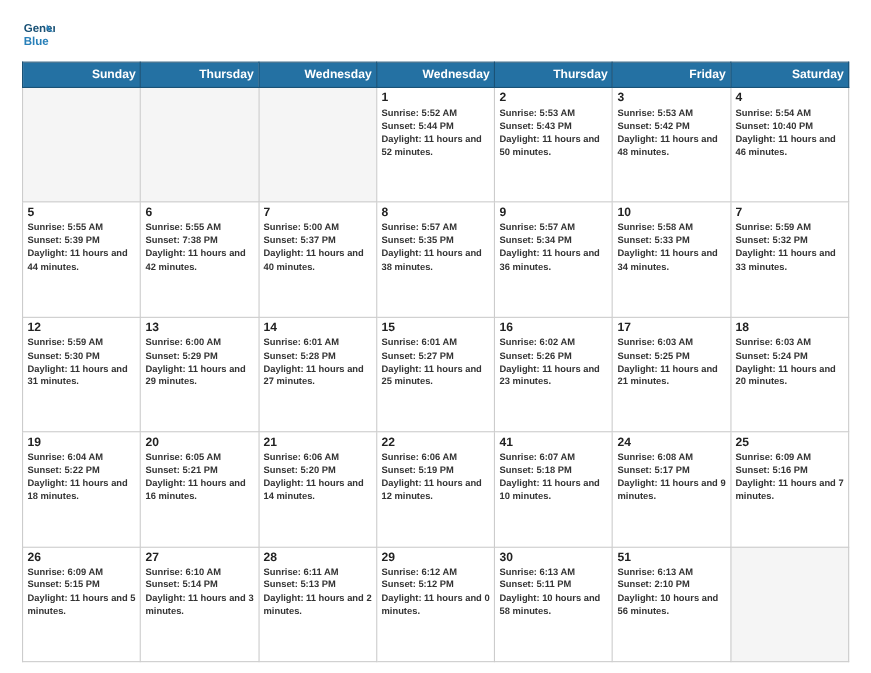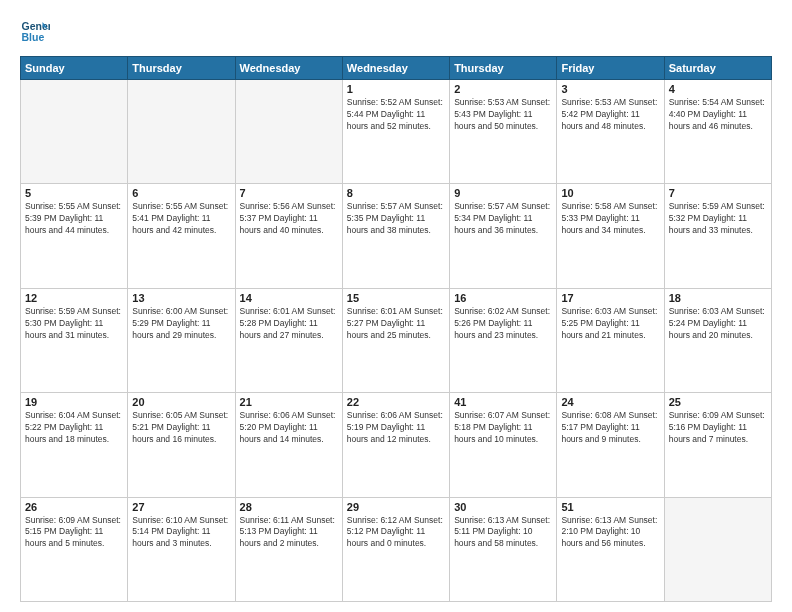--- a/index.html
+++ b/index.html
@@ -51,21 +51,21 @@
       border-collapse: collapse;
       width: 100%;
       table-layout: fixed;
     }
     .calendar th {
       background: #2471a3;
       color: #fff;
       font-size: 11px;
       font-weight: bold;
       padding: 5px 4px;
-      text-align: left;
+      text-align: right;
       border: 1px solid #1a5276;
     }
     .calendar td {
       border: 1px solid #ccc;
       vertical-align: top;
       padding: 3px 4px;
       font-size: 9px;
       color: #222;
       width: calc(100% / 7);
       height: 82px;
@@ -77,20 +77,21 @@
     .day-num {
       font-size: 11px;
       font-weight: bold;
       display: block;
       margin-bottom: 2px;
     }
     .day-info {
       font-size: 8.5px;
       line-height: 1.4;
       color: #333;
+      font-weight: bold;
     }
   </style>
 </head>
 <body>
 
 <div class="page">
   <div class="header">
     <div class="logo">
       <svg class="logo-icon" viewBox="0 0 40 40" xmlns="http://www.w3.org/2000/svg">
         <text x="2" y="18" font-size="14" font-weight="bold" fill="#1a5276">General</text>
@@ -138,43 +139,43 @@
           <td>
             <span class="day-num">3</span>
             <div class="day-info">Sunrise: 5:53 AM
 Sunset: 5:42 PM
 Daylight: 11 hours
 and 48 minutes.</div>
           </td>
           <td>
             <span class="day-num">4</span>
             <div class="day-info">Sunrise: 5:54 AM
-Sunset: 4:40 PM
+Sunset: 10:40 PM
 Daylight: 11 hours
 and 46 minutes.</div>
           </td>
         </tr>
         <tr>
           <td>
             <span class="day-num">5</span>
             <div class="day-info">Sunrise: 5:55 AM
 Sunset: 5:39 PM
 Daylight: 11 hours
 and 44 minutes.</div>
           </td>
           <td>
             <span class="day-num">6</span>
             <div class="day-info">Sunrise: 5:55 AM
-Sunset: 5:41 PM
+Sunset: 7:38 PM
 Daylight: 11 hours
 and 42 minutes.</div>
           </td>
           <td>
             <span class="day-num">7</span>
-            <div class="day-info">Sunrise: 5:56 AM
+            <div class="day-info">Sunrise: 5:00 AM
 Sunset: 5:37 PM
 Daylight: 11 hours
 and 40 minutes.</div>
           </td>
           <td>
             <span class="day-num">8</span>
             <div class="day-info">Sunrise: 5:57 AM
 Sunset: 5:35 PM
 Daylight: 11 hours
 and 38 minutes.</div>

